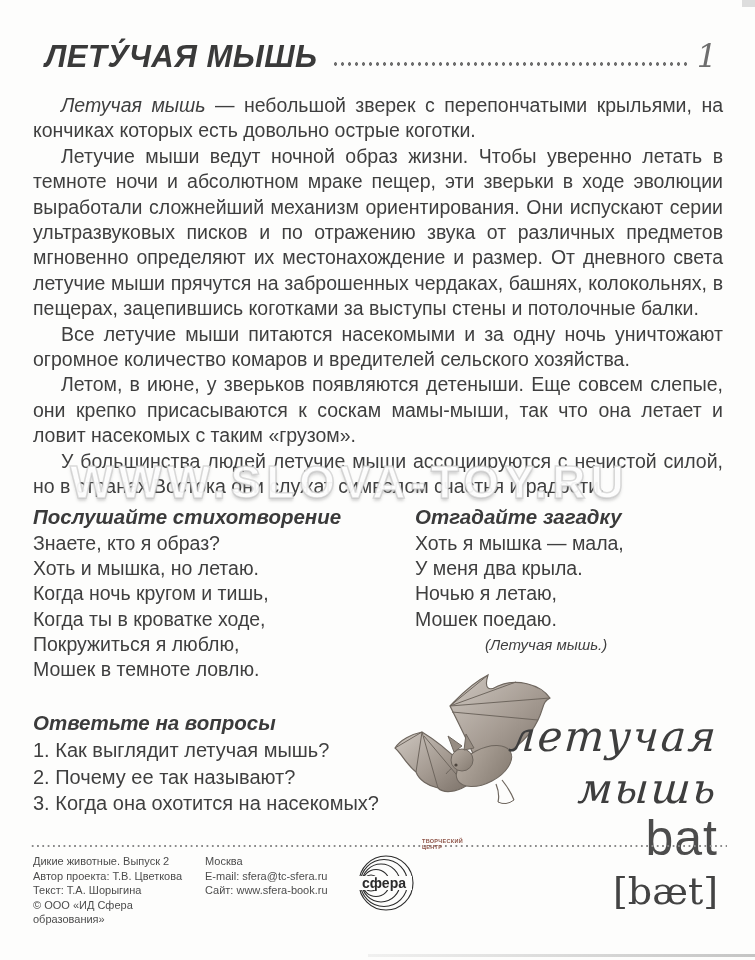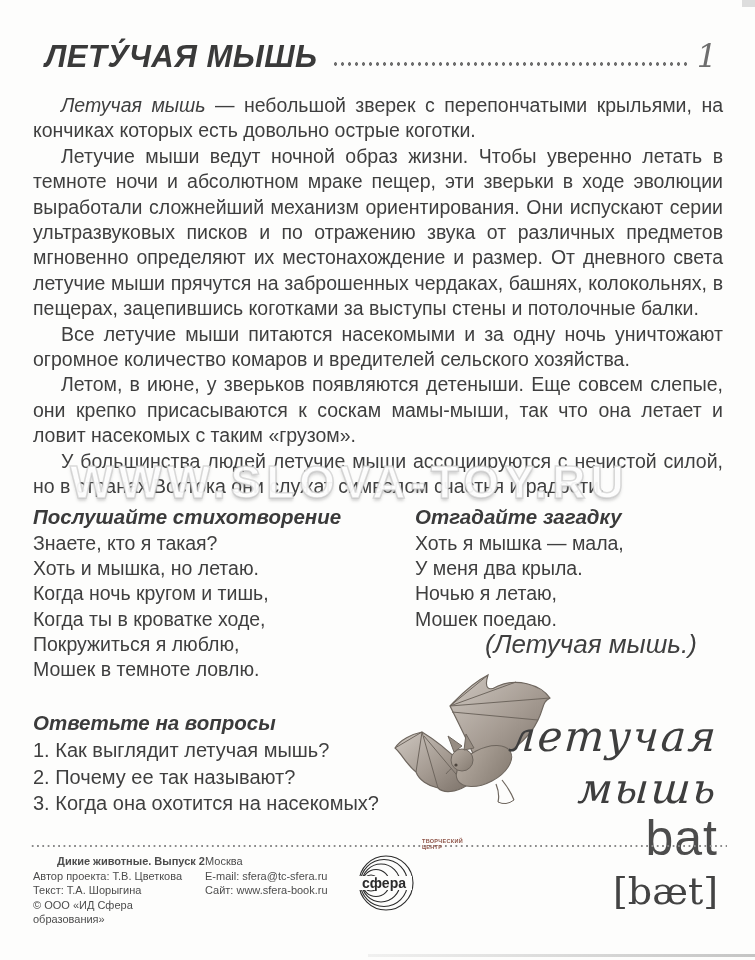--- a/index.html
+++ b/index.html
@@ -47,21 +47,21 @@
   }
   
   .two-col{position:absolute;left:33px;top:504px;width:690px;display:flex;}
   .col-poem{width:382px;}
   .col-riddle{width:308px;}
   .sec-heading{
     margin:0 0 1px 0;font-size:20.5px;font-weight:bold;font-style:italic;
     color:#3b3b3b;line-height:26px;
   }
   .verse-line{font-size:19.5px;line-height:25.2px;}
-  .riddle-answer{font-size:26px;line-height:25.2px;font-style:italic;padding-left:70px;}
+  .riddle-answer{font-size:15px;line-height:25.2px;font-style:italic;padding-left:70px;}
   
   .questions{position:absolute;left:33px;top:710px;width:390px;}
   .question-line{font-size:20px;line-height:26.5px;}
   
   .vocab{position:absolute;left:390px;top:660px;width:330px;text-align:right;}
   .bat-art{position:absolute;left:2px;top:8px;}
   .cursive-word{
     font-family:"DejaVu Serif",serif;font-style:italic;
     font-size:42px;line-height:50px;color:#3e3e3e;letter-spacing:2px;
     transform:skewX(-4deg);transform-origin:right;
@@ -81,21 +81,21 @@
     position:absolute;left:30px;top:843px;width:697px;height:6px;
     background-image:radial-gradient(circle,#8a8a8a 1.1px,transparent 1.4px);
     background-size:5.3px 6px;background-repeat:repeat-x;background-position:0 50%;
   }
   .footer{
     position:absolute;left:33px;top:854px;width:690px;
     font-size:11px;line-height:14.6px;color:#4c4c4c;display:flex;
   }
   .f-col1{width:172px;}
   .f-col2{width:148px;}
-  .f-col1 .bold{font-weight:bold;text-align:right;}
+  .f-col1 .bold{font-weight:normal;}
   .f-logo{position:absolute;left:320px;top:-2px;display:flex;}
   .f-tagline{
     font-size:5.5px;line-height:6px;color:#8d5347;font-weight:bold;
     letter-spacing:.3px;margin-left:3px;margin-top:-14px;
   }
   
   .scan-edge-bottom{
     position:absolute;left:368px;top:954px;width:387px;height:3px;
     background:linear-gradient(to right,rgba(170,170,170,.15),rgba(150,150,150,.55));
   }
@@ -120,21 +120,21 @@
     <p>Все летучие мыши питаются насекомыми и за одну ночь уничтожают огромное количество комаров и вредителей сельского хозяйства.</p>
     <p>Летом, в июне, у зверьков появляются детеныши. Еще совсем слепые, они крепко присасываются к соскам мамы-мыши, так что она летает и ловит насекомых с таким «грузом».</p>
     <p>У большинства людей летучие мыши ассоциируются с нечистой силой, но в странах Востока они служат символом счастья и радости.</p>
   </div>
 
   <div class="watermark">WWW.SLOVA-TOY.RU</div>
 
   <div class="two-col">
     <div class="col-poem">
       <h2 class="sec-heading">Послушайте стихотворение</h2>
-      <div class="verse-line">Знаете, кто я такая?</div>
+      <div class="verse-line">Знаете, кто я образ?</div>
       <div class="verse-line">Хоть и мышка, но летаю.</div>
       <div class="verse-line">Когда ночь кругом и тишь,</div>
       <div class="verse-line">Когда ты в кроватке ходе,</div>
       <div class="verse-line">Покружиться я люблю,</div>
       <div class="verse-line">Мошек в темноте ловлю.</div>
     </div>
     <div class="col-riddle">
       <h2 class="sec-heading">Отгадайте загадку</h2>
       <div class="verse-line">Хоть я мышка — мала,</div>
       <div class="verse-line">У меня два крыла.</div>

